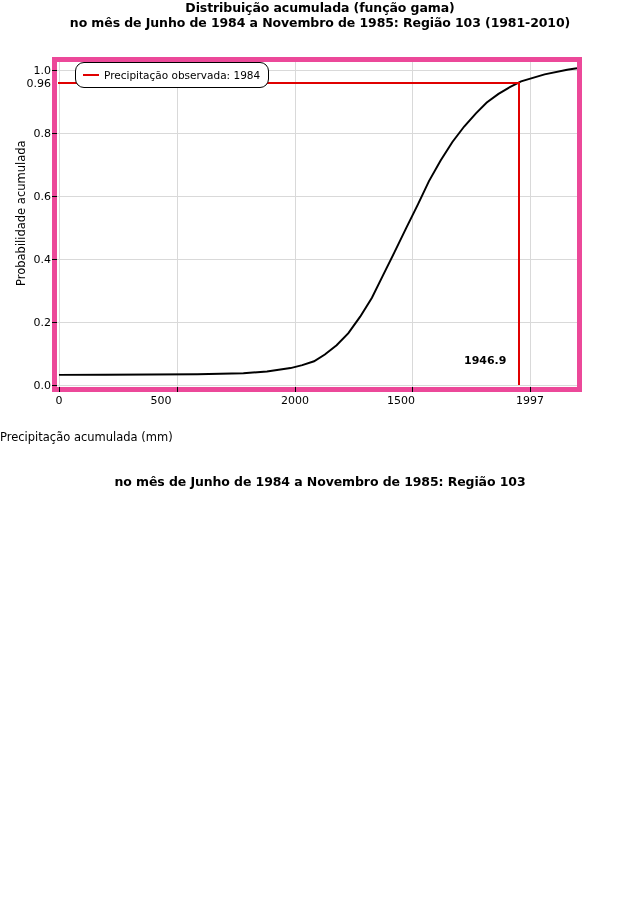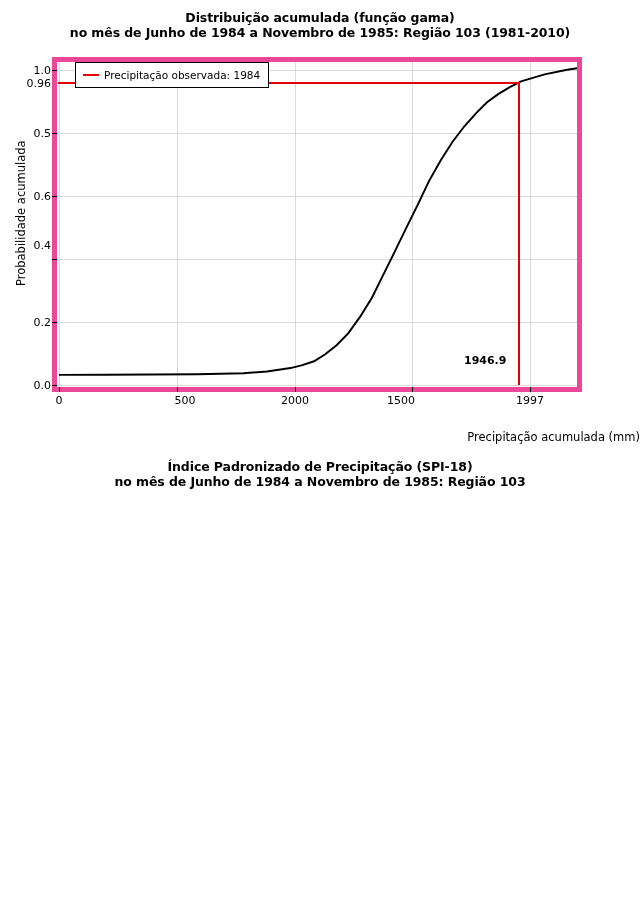--- a/index.html
+++ b/index.html
@@ -14,21 +14,21 @@
   #panel-top{height:450px;}
   #panel-bottom{height:450px;}
 
   .title{
     text-align:center;
     font-size:12.5px;
     font-weight:bold;
     line-height:15px;
     letter-spacing:-0.1px;
   }
-  #panel-top .title{padding-top:10px;}
+  #panel-top .title{}
   #panel-bottom .title{padding-top:9px;}
 
   
   .plot{
     position:absolute;
     border:5px solid #ec4899;
     background:#fff;
     box-sizing:border-box;
   }
   #plot-top{left:52px;top:57px;width:530px;height:335px;}
@@ -61,21 +61,21 @@
   .ylabel{
     position:absolute;
     font-size:11.5px;
     transform-origin:0 0;
     transform:rotate(-90deg);
     white-space:nowrap;
   }
   .xlabel{
     position:absolute;
     font-size:11.5px;
-    text-align:right;
+    text-align:left;
     width:100%;
     left:0;
   }
 
   
   .ann-h{position:absolute;height:1.6px;background:#e00000;}
   .ann-v{position:absolute;width:1.6px;background:#e00000;}
 
   .obs-value{
     position:absolute;
@@ -89,21 +89,21 @@
     position:absolute;
     border:1px solid #000;
     background:#fff;
     font-size:10.5px;
     box-sizing:border-box;
   }
   .legend-row{display:flex;align-items:center;height:14px;}
   .legend-swatch{width:16px;height:2.5px;margin-right:5px;flex:none;}
   .legend-text{white-space:nowrap;}
 
-  #legend-top{left:75px;top:62px;padding:5px 8px 5px 7px;}
+  #legend-top{left:75px;top:62px;padding:5px 8px 5px 7px;border-radius:9px;}
 </style>
 </head>
 <body>
 
 <div class="panel" id="panel-top">
 
   <div class="title">
     <span>Distribuição acumulada (função gama)</span><br>
     <span>no mês de Junho de 1984 a Novembro de 1985: Região 103 (1981-2010)</span>
   </div>
@@ -127,34 +127,34 @@
       <polyline fill="none" stroke="#000000" stroke-width="2" points="2,322.5 49,322.4 96,322.2 143,321.9 190,320.8 214,319.0 238,315.5 250,312.5 262,308.5 273,301.5 285,292.0 297,279.5 309,262.5 321,243.0 332,220.5 344,196.0 356,171.0 368,146.5 379,123.0 391,101.5 403,82.5 415,66.5 427,52.9 438,41.8 450,32.9 462,25.6 473,20.0 497,12.7 520,8.0 530,6.4"></polyline>
     </svg>
 
     <div class="ann-h" style="left:1px;top:20px;width:461px;"></div>
     <div class="ann-v" style="left:461px;top:20px;height:303px;"></div>
 
     <div class="ytickmark" style="top:8px"></div>
     <div class="ytick" style="top:8px">1.0</div>
     <div class="ytick bold" style="top:21px">0.96</div>
     <div class="ytickmark" style="top:71px"></div>
-    <div class="ytick" style="top:71px">0.5</div>
+    <div class="ytick" style="top:71px">0.8</div>
     <div class="ytickmark" style="top:134px"></div>
     <div class="ytick" style="top:134px">0.6</div>
     <div class="ytickmark" style="top:197px"></div>
-    <div class="ytick" style="top:183px">0.4</div>
+    <div class="ytick" style="top:197px">0.4</div>
     <div class="ytickmark" style="top:260px"></div>
     <div class="ytick" style="top:260px">0.2</div>
     <div class="ytickmark" style="top:323px"></div>
     <div class="ytick" style="top:323px">0.0</div>
 
     <div class="xtickmark" style="left:2px"></div>
     <div class="xtick" style="left:2px">0</div>
     <div class="xtickmark" style="left:120px"></div>
-    <div class="xtick" style="left:128px">500</div>
+    <div class="xtick" style="left:104px">500</div>
     <div class="xtickmark" style="left:238px"></div>
     <div class="xtick" style="left:238px">2000</div>
     <div class="xtickmark" style="left:355px"></div>
     <div class="xtick" style="left:344px">1500</div>
     <div class="xtickmark" style="left:473px"></div>
     <div class="xtick" style="left:473px">1997</div>
 
     <div class="obs-value" style="left:407px;top:292px;">1946.9</div>
   </div>
 
@@ -165,17 +165,17 @@
     <div class="legend-row">
       <span class="legend-swatch" style="background:#e00000"></span>
       <span class="legend-text">Precipitação observada: 1984</span>
     </div>
   </div>
 </div>
 
 <div class="panel" id="panel-bottom">
 
   <div class="title">
-    <span>Índice Padronizado de Precipitação (SPI-18)</span><br>
+    <br>
     <span>no mês de Junho de 1984 a Novembro de 1985: Região 103</span>
   </div>
 
 </div>
 
 </body></html>

